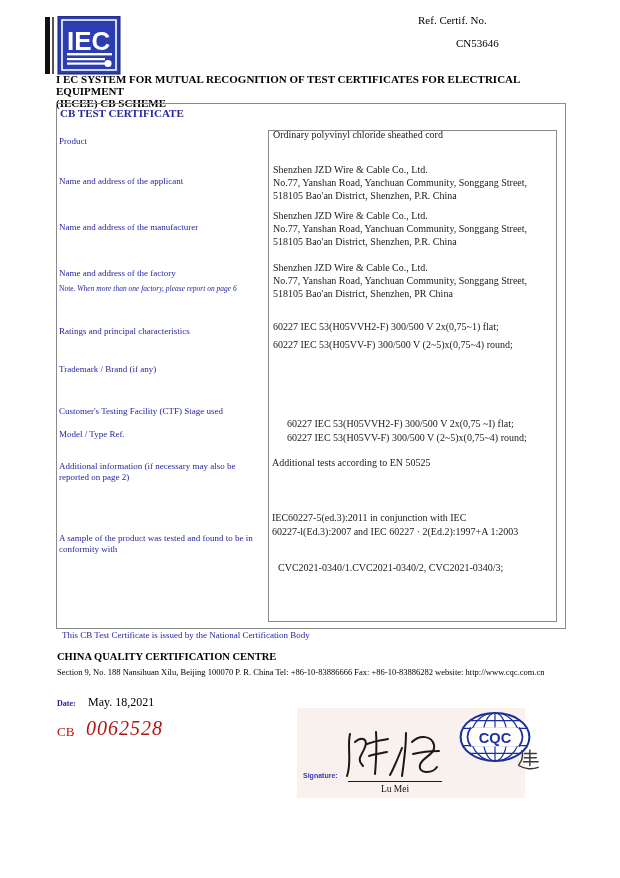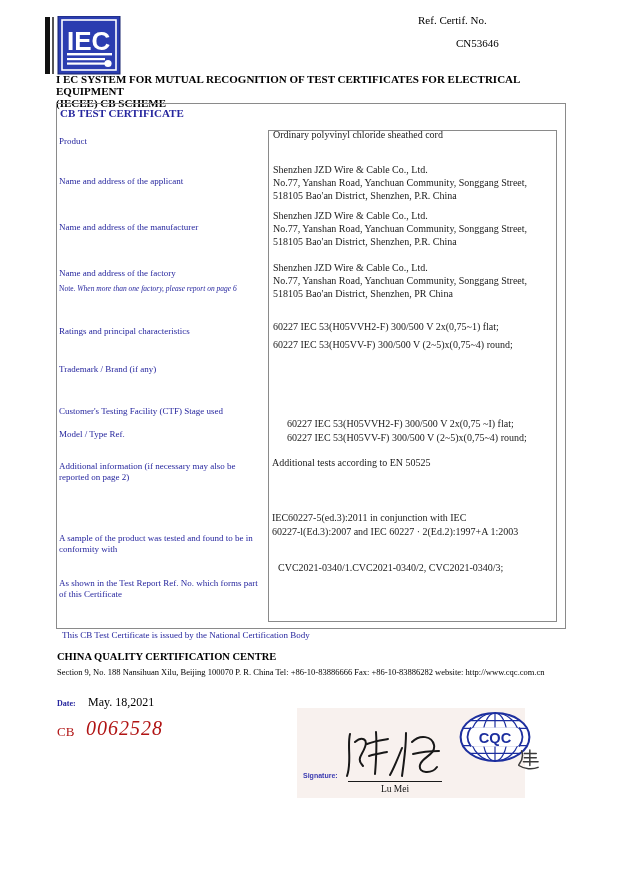--- a/index.html
+++ b/index.html
@@ -64,21 +64,20 @@
   <div class="abs label" style="left:59px;top:176px;width:200px;">Name and address of the applicant</div>
   <div class="abs label" style="left:59px;top:222px;width:200px;">Name and address of the manufacturer</div>
   <div class="abs label" style="left:59px;top:268px;width:200px;">Name and address of the factory</div>
   <div class="abs note" style="left:59px;top:284px;width:210px;"><span>Note.</span><span class="it"> When more than one factory, please report on page 6</span></div>
   <div class="abs label" style="left:59px;top:326px;width:200px;">Ratings and principal characteristics</div>
   <div class="abs label" style="left:59px;top:364px;width:200px;">Trademark / Brand (if any)</div>
   <div class="abs label" style="left:59px;top:406px;width:205px;">Customer's Testing Facility (CTF) Stage used</div>
   <div class="abs label" style="left:59px;top:429px;width:200px;">Model / Type Ref.</div>
   <div class="abs label" style="left:59px;top:461px;width:205px;">Additional information (if necessary may also be reported on page 2)</div>
   <div class="abs label" style="left:59px;top:533px;width:205px;">A sample of the product was tested and found to be in conformity with</div>
-  <div class="abs label" style="left:59px;top:578px;width:205px;">As shown in the Test Report Ref. No. which forms part of this Certificate</div>
 
   <div class="abs value" style="left:273px;top:128px;width:278px;">Ordinary polyvinyl chloride sheathed cord</div>
   <div class="abs value preline" style="left:273px;top:163px;width:278px;">Shenzhen JZD Wire &amp; Cable Co., Ltd.
 No.77, Yanshan Road, Yanchuan Community, Songgang Street,
 518105 Bao'an District, Shenzhen, P.R. China</div>
   <div class="abs value preline" style="left:273px;top:209px;width:278px;">Shenzhen JZD Wire &amp; Cable Co., Ltd.
 No.77, Yanshan Road, Yanchuan Community, Songgang Street,
 518105 Bao'an District, Shenzhen, P.R. China</div>
   <div class="abs value preline" style="left:273px;top:261px;width:278px;">Shenzhen JZD Wire &amp; Cable Co., Ltd.
 No.77, Yanshan Road, Yanchuan Community, Songgang Street,

